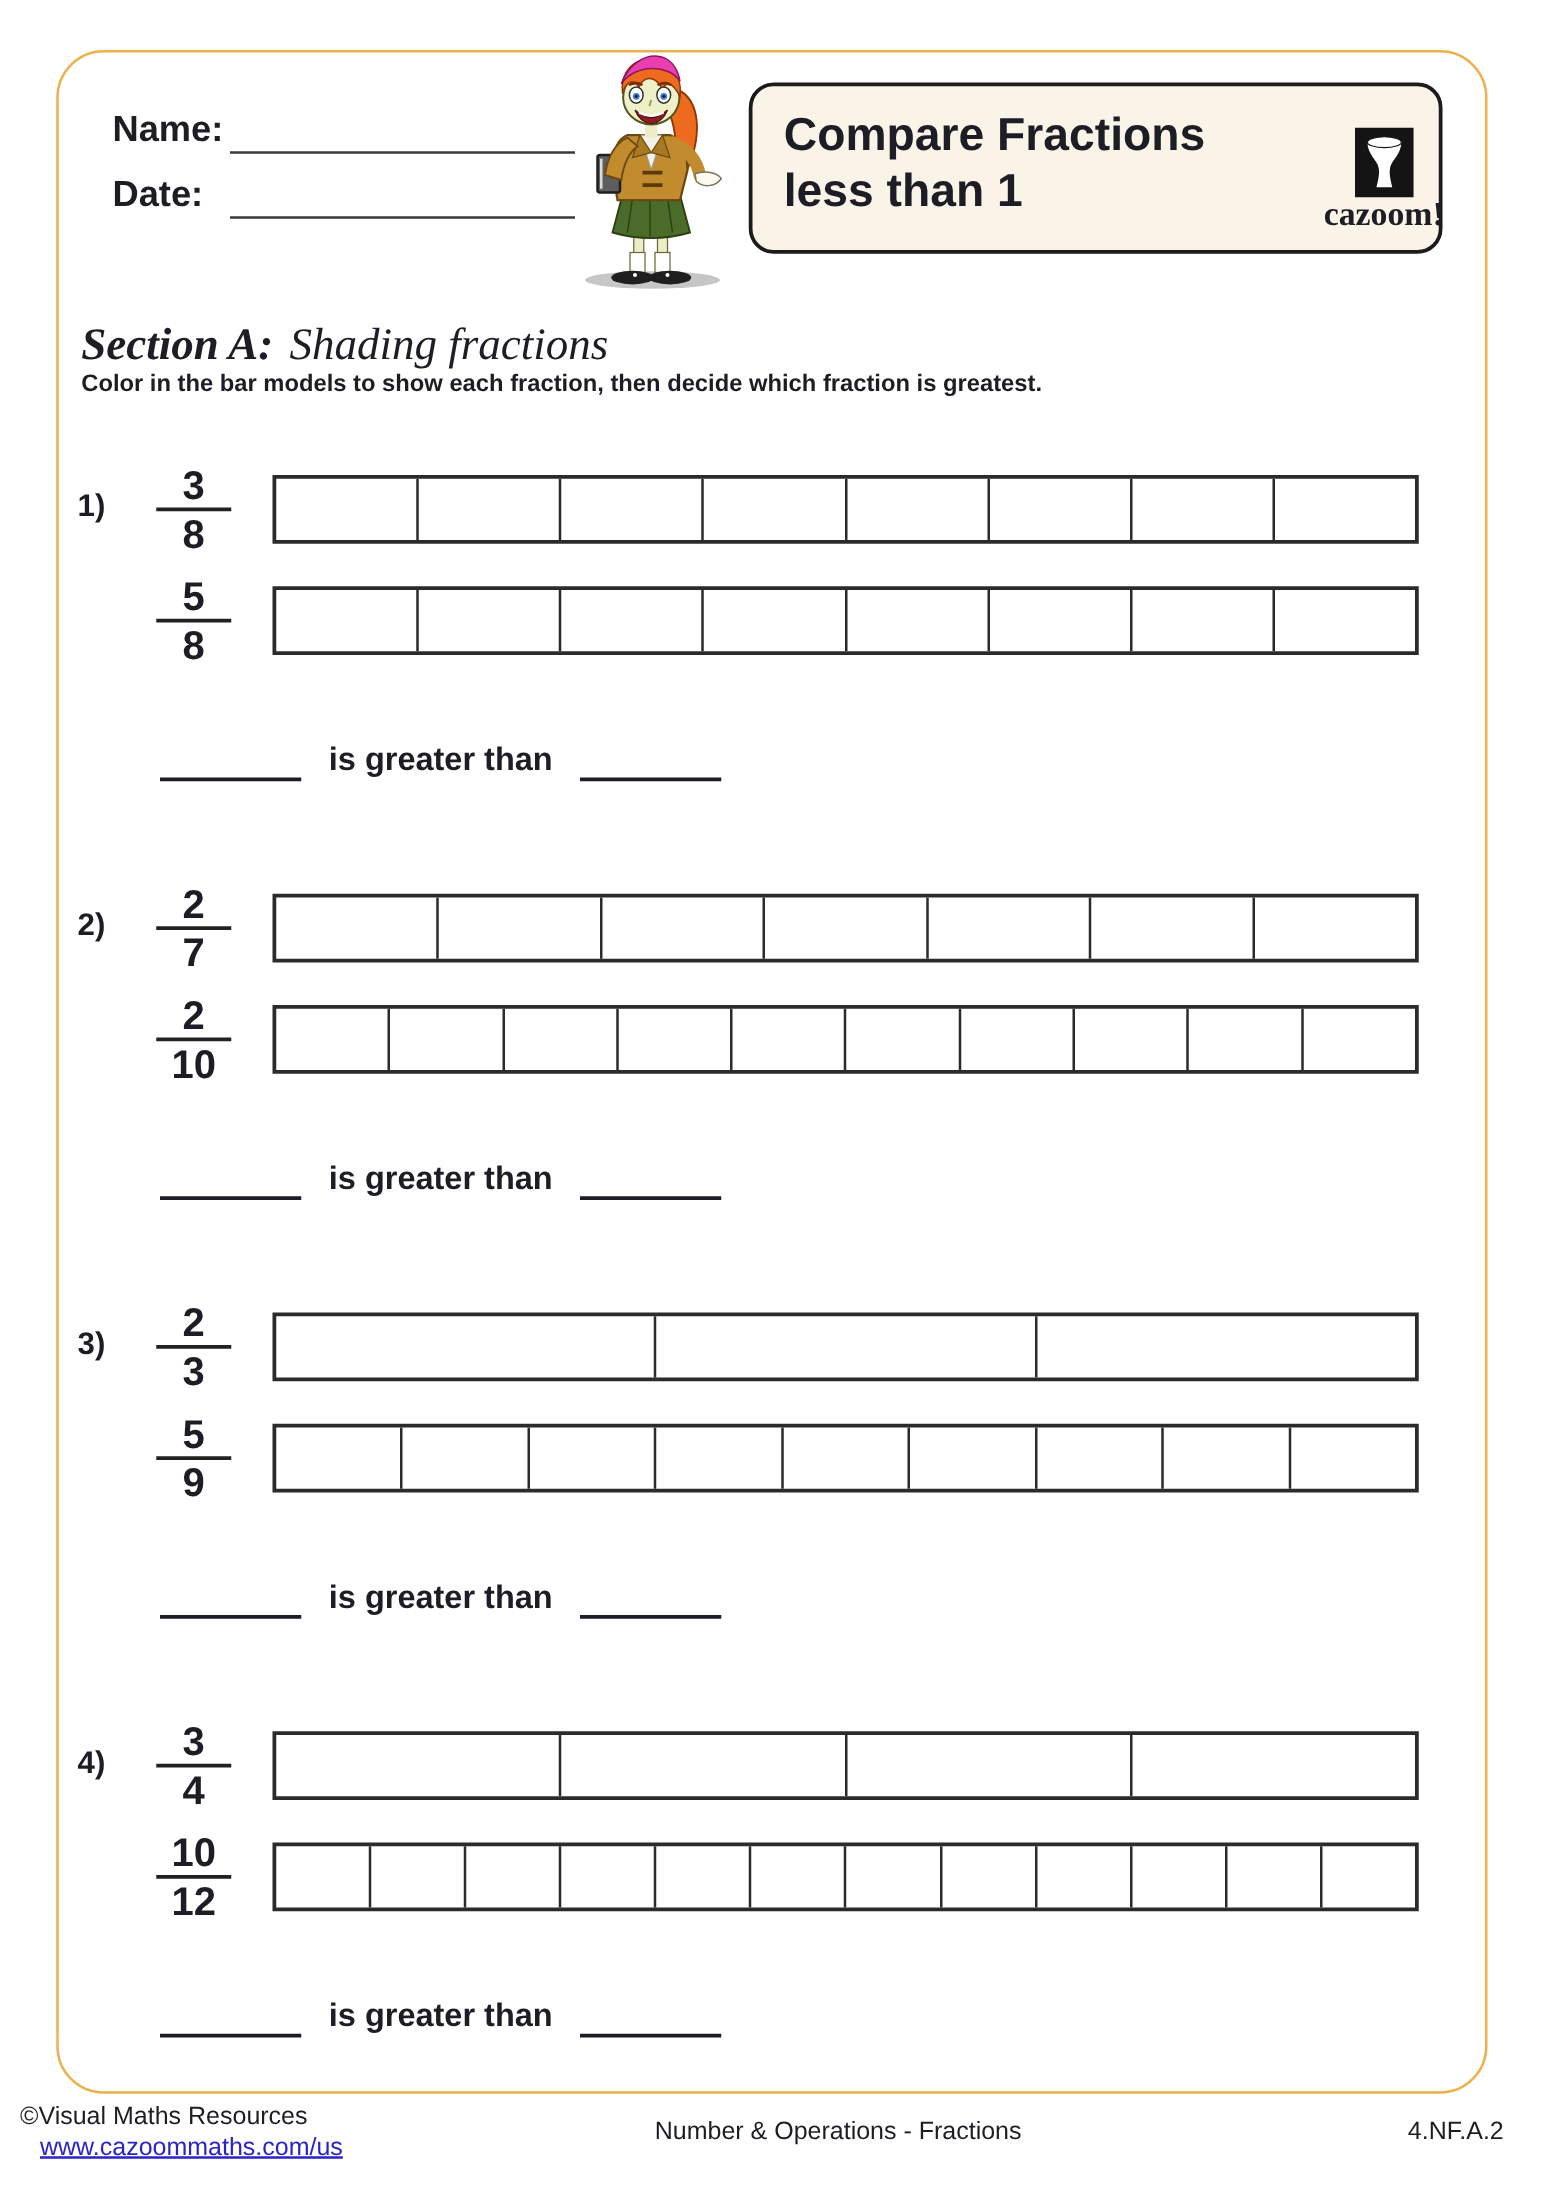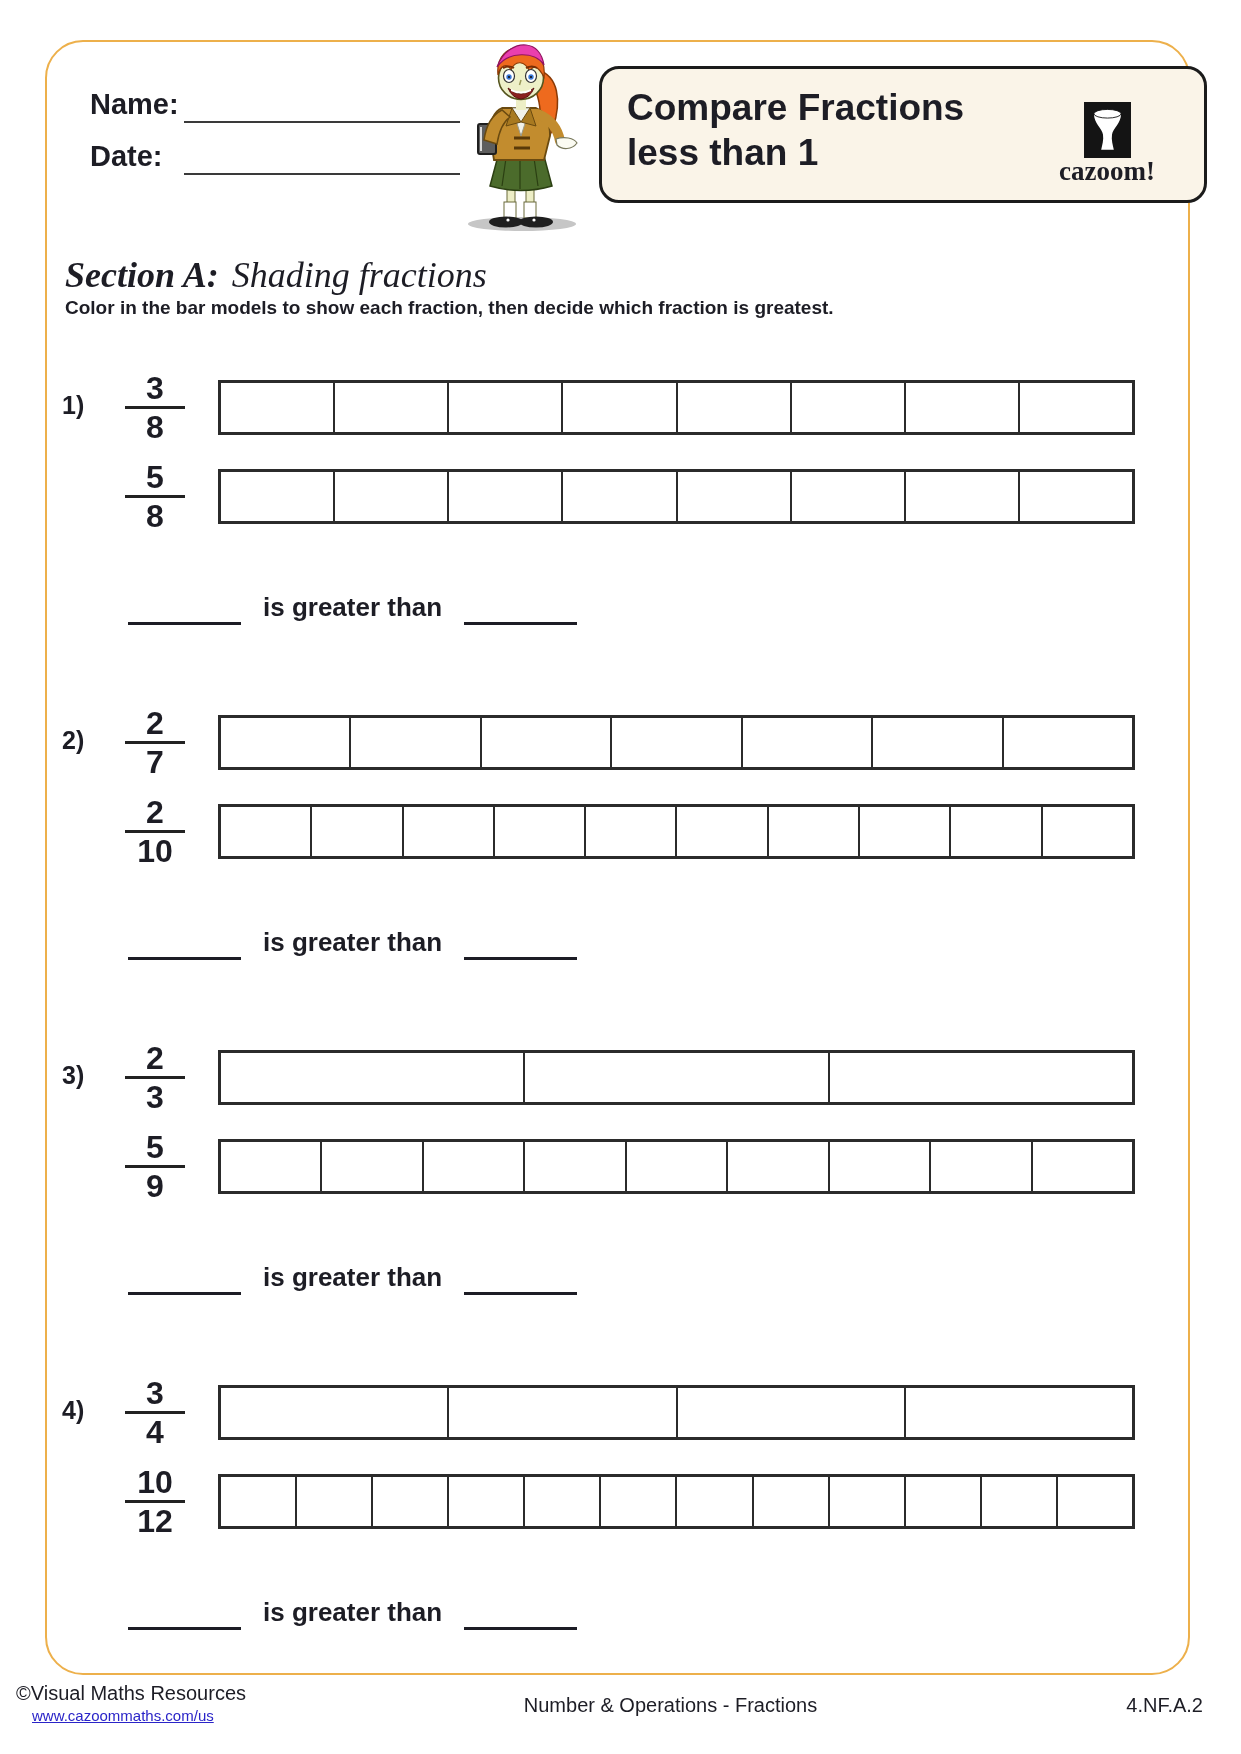--- a/index.html
+++ b/index.html
@@ -5,21 +5,21 @@
   html,body{margin:0;padding:0;background:#ffffff;}
   .page{position:relative;width:1241px;height:1754px;background:#fff;
         font-family:"Liberation Sans",sans-serif;color:#1d1d25;overflow:hidden;}
   .frame{position:absolute;left:45px;top:40px;width:1141px;height:1631px;
          border:2px solid #edb04b;border-radius:38px;}
   .label-big{position:absolute;font-size:29px;font-weight:bold;margin-left:17px;}
   .write-line{position:absolute;border-bottom:2px solid #3a3a3a;}
   #name-line{left:184px;top:93px;width:276px;height:28px;}
   #date-line{left:184px;top:145px;width:276px;height:28px;}
   .girl{position:absolute;left:450px;top:42px;}
-  .title-box{position:absolute;left:599px;top:66px;width:608px;height:137px;
+  .title-box{position:absolute;left:599px;top:66px;width:555px;height:137px;
              background:#faf4e8;border:3px solid #1b1b1b;border-radius:20px;box-sizing:border-box;}
   .title-text{position:absolute;left:25px;top:16px;font-size:37px;font-weight:bold;line-height:45px;}
   .logo{position:absolute;left:455px;top:33px;width:100px;text-align:center;line-height:0;}
   .logo-text{font-family:"Liberation Serif",serif;font-weight:bold;font-size:27px;line-height:22px;margin-top:2px;}
   .section-heading{position:absolute;left:65px;top:254px;font-family:"Liberation Serif",serif;font-size:36px;}
   .section-label{font-weight:bold;font-style:italic;}
   .section-sub{font-style:italic;margin-left:13px;}
   .instruction{position:absolute;left:65px;top:297px;font-size:19px;font-weight:bold;}
   #problems{position:absolute;left:0;top:0;width:100%;height:100%;}
   .pnum{position:absolute;left:62px;font-size:25px;font-weight:bold;}
@@ -27,21 +27,21 @@
   .frac-num{display:inline-block;min-width:48px;padding:0 6px 1px;border-bottom:3px solid #222;}
   .frac-den{display:block;padding-top:1px;}
   .bar{position:absolute;left:218px;width:917px;height:55px;border:3px solid #2b2b2b;
        display:flex;box-sizing:border-box;background:#fff;}
   .bar-cell{flex:1;border-left:2px solid #2b2b2b;}
   .bar-cell:first-child{border-left:none;}
   .greater-row{position:absolute;left:128px;display:flex;align-items:flex-end;gap:22px;}
   .blank{width:113px;height:36px;border-bottom:3px solid #1d1d25;}
   .greater-text{font-size:26px;font-weight:bold;line-height:36px;}
   .f-copy{position:absolute;left:16px;top:1682px;font-size:20px;}
-  .f-link{position:absolute;left:32px;top:1707px;font-size:15px;color:#2a24c8;text-decoration:underline;cursor:pointer;}
+  .f-link{position:absolute;left:32px;top:1707px;font-size:20px;color:#2a24c8;text-decoration:underline;cursor:pointer;}
   .f-cat{position:absolute;left:100px;right:0;top:1694px;text-align:center;font-size:20px;}
   .f-std{position:absolute;right:38px;top:1694px;font-size:20px;}
 </style>
 </head>
 <body>
 
 <div class="page">
   <div class="frame"></div>
 
   <div class="label-big" style="left:73px;top:88px;">Name:</div>

